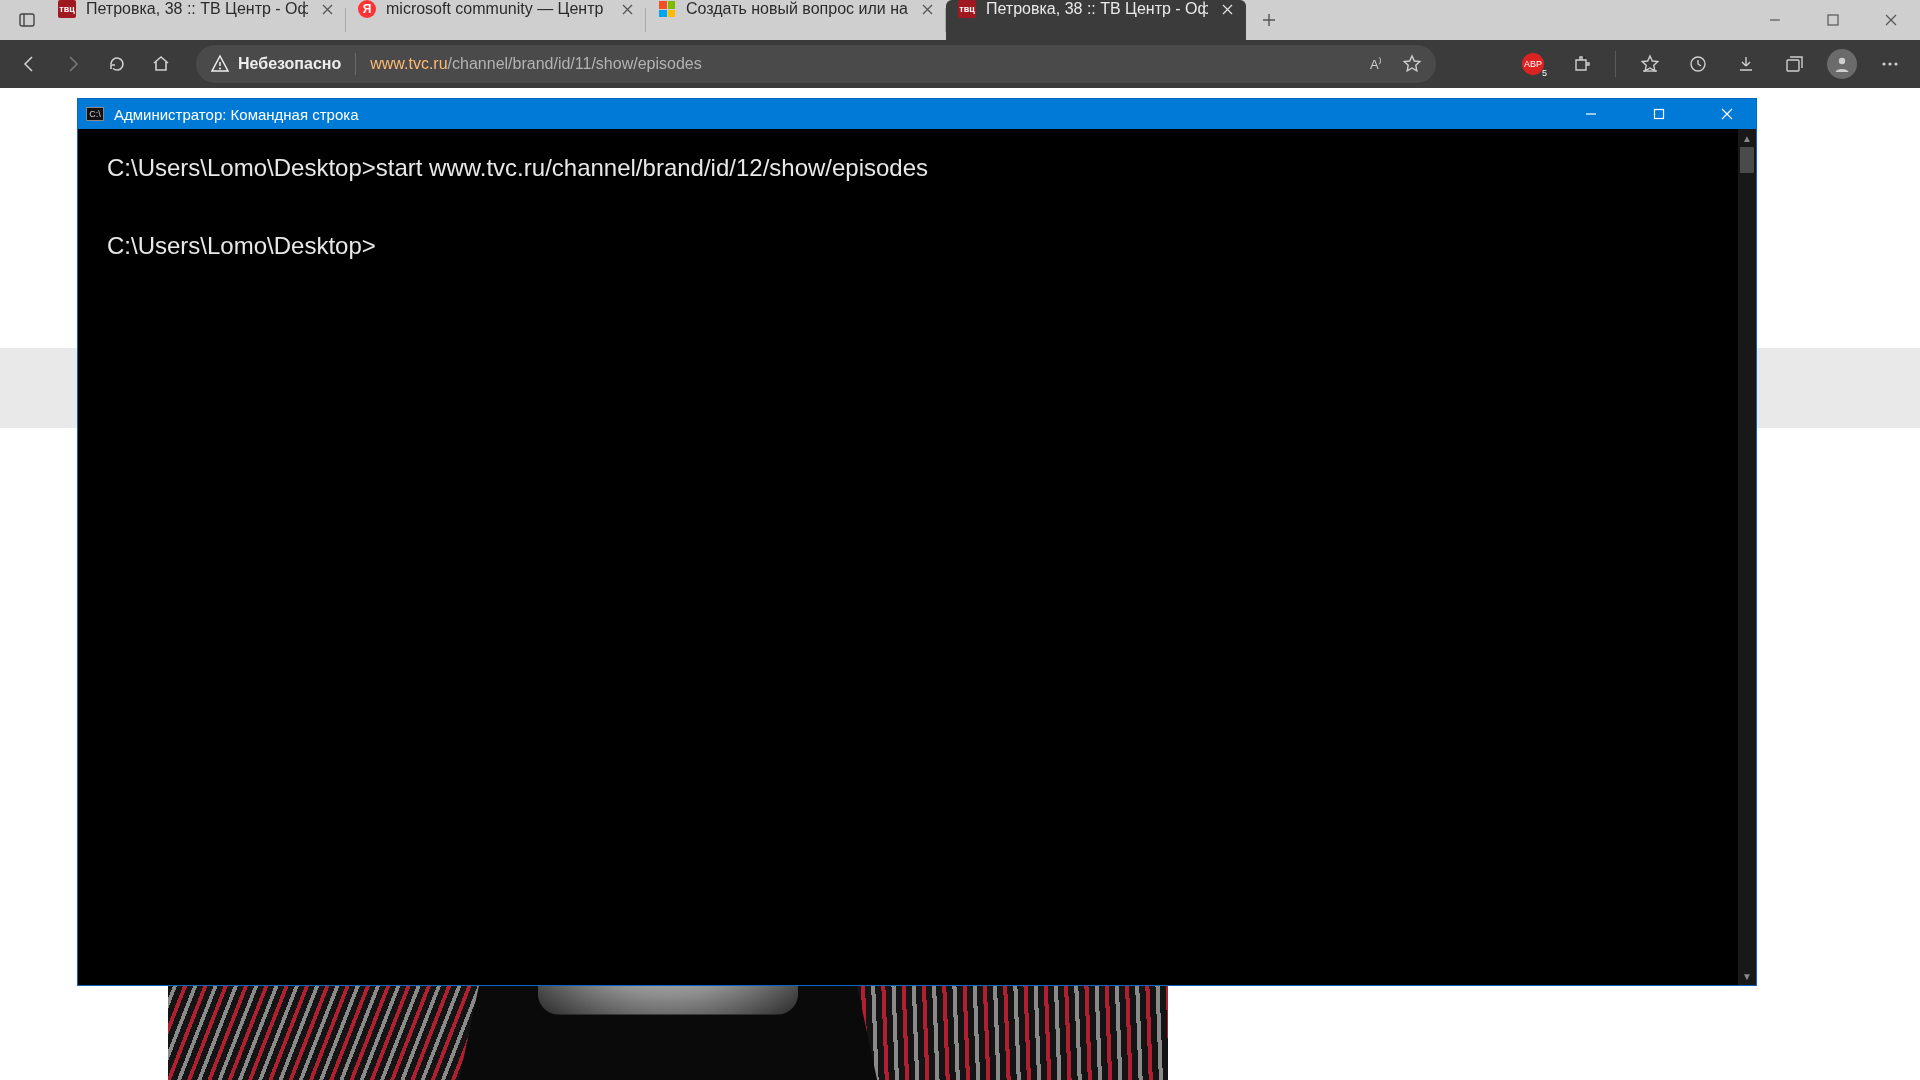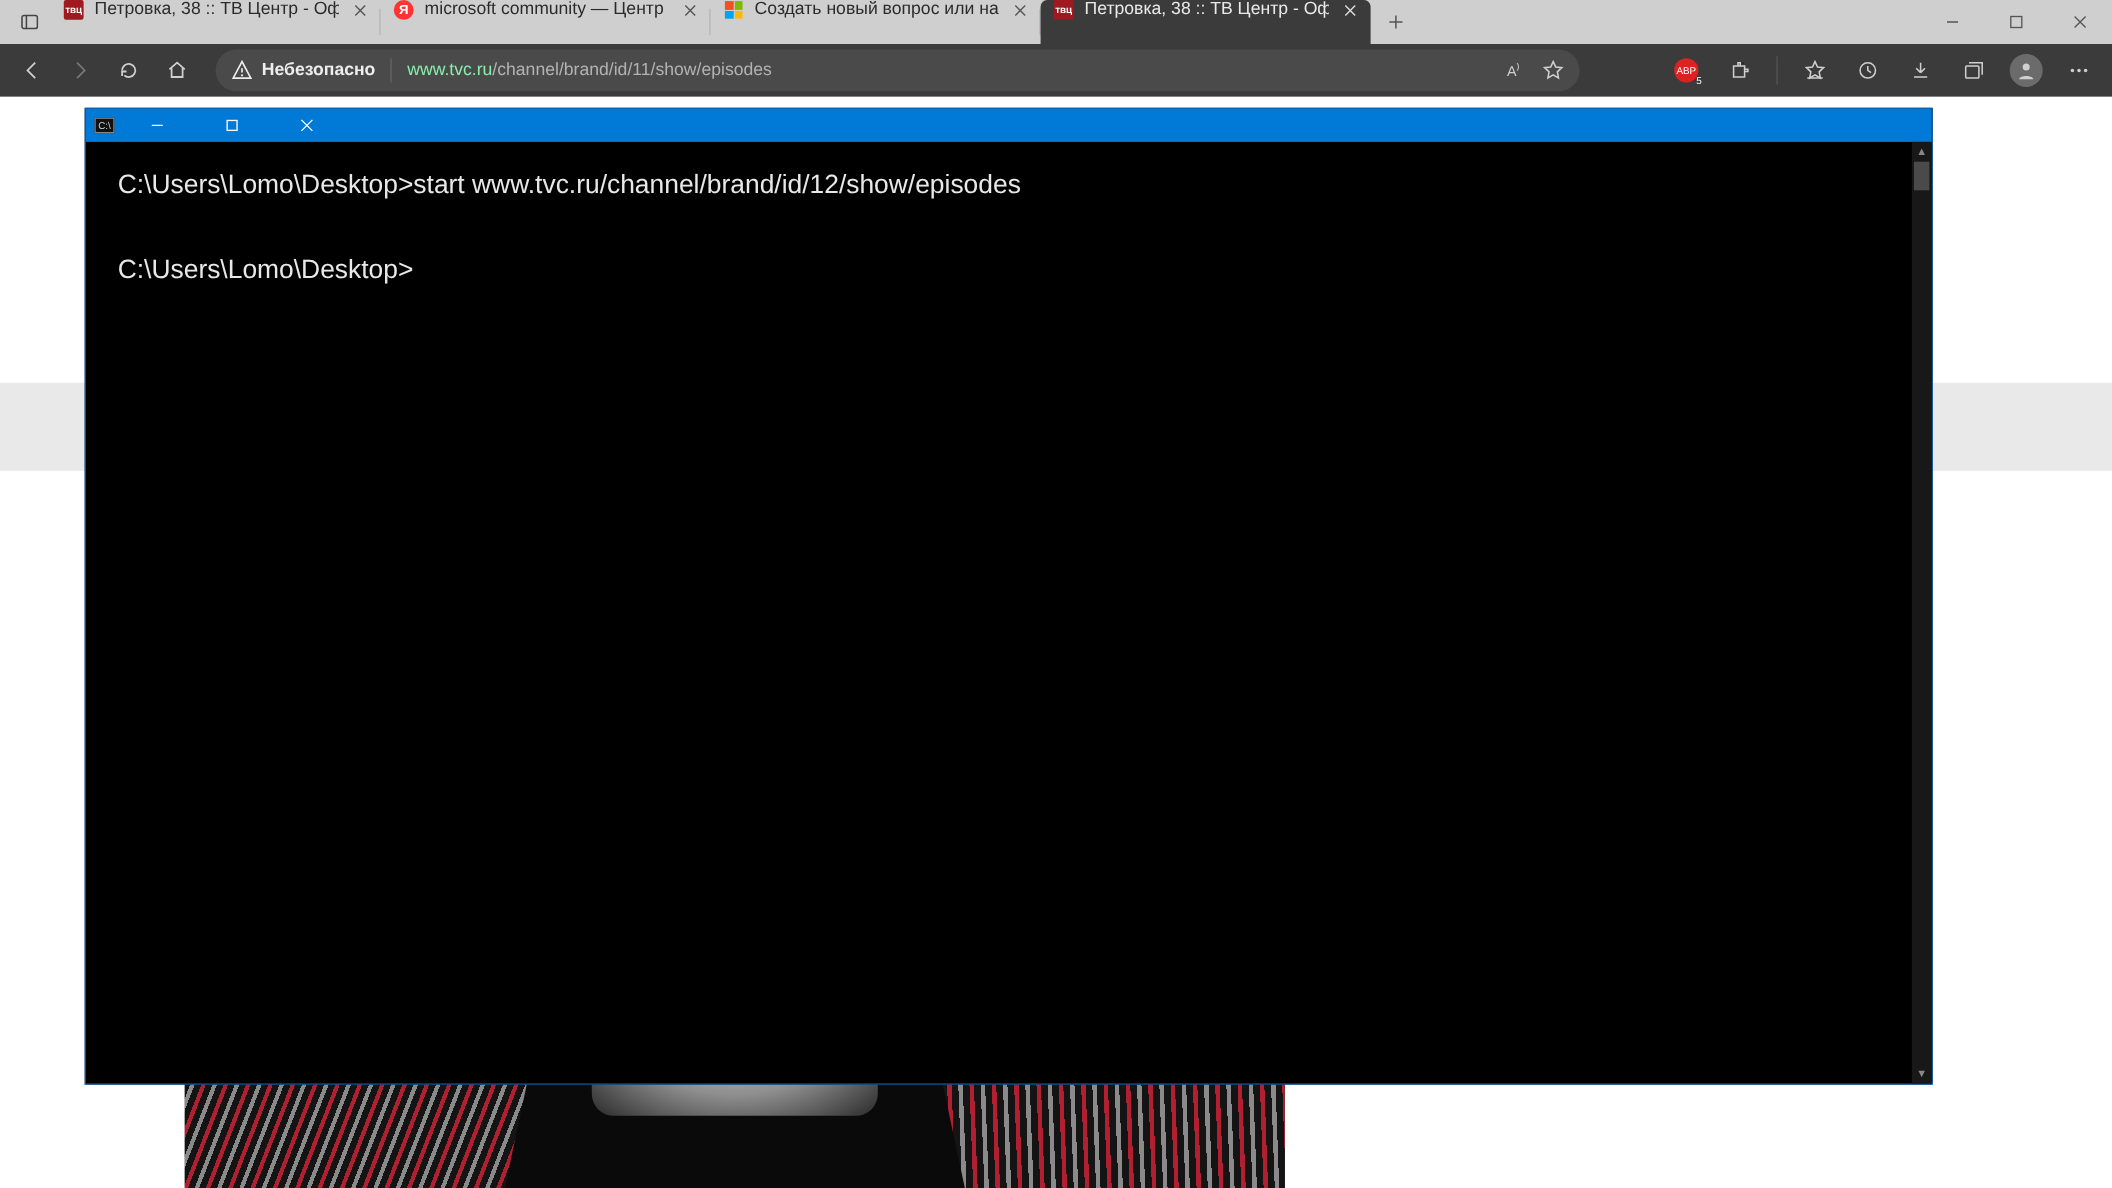--- a/index.html
+++ b/index.html
@@ -31,21 +31,21 @@
 
   
   .navbar { height:48px; background:#3b3b3b; display:flex; align-items:center; padding:0 10px; gap:6px; color:#ddd; }
   .navbtn { width:38px; height:38px; display:flex; align-items:center; justify-content:center; border-radius:4px; color:#cfcfcf; }
   .navbtn.dis { color:#777; }
   .addressbar { flex:none; width:1240px; height:38px; background:#4a4a4a; border-radius:19px; display:flex; align-items:center; padding:0 14px; gap:14px; color:#ddd; margin-left:10px; }
   .addr-warning { display:flex; align-items:center; gap:8px; color:#eee; }
   .addr-warning .label { font-size:16px; font-weight:600; }
   .addr-sep { width:1px; height:22px; background:#6a6a6a; }
   .url { font-size:16px; white-space:nowrap; }
-  .url .host { color:#86efac; }
+  .url .host { color:#fdba74; }
   .url .path { color:#b3b3b3; }
   .addr-right { margin-left:auto; display:flex; align-items:center; gap:14px; color:#cfcfcf; }
   .nav-right { margin-left:auto; display:flex; align-items:center; gap:8px; }
   .nav-right .navbtn { width:40px; }
   .nav-right .divider { width:1px; height:26px; background:#5a5a5a; margin:0 6px; }
   .abp { width:22px; height:22px; border-radius:50%; background:#d22; color:#fff; font-size:9px; font-weight:normal; display:flex; align-items:center; justify-content:center; position:relative; }
   .abp::after { content:"5"; position:absolute; right:-3px; bottom:-3px; font-size:9px; color:#fff; }
   .avatar { width:30px; height:30px; border-radius:50%; background:#6b6b6b; display:flex; align-items:center; justify-content:center; }
 
   
@@ -269,20 +269,21 @@
 <div class="page">
   <div class="greystrip"></div>
   <div class="hero">
     <div class="badge">38</div>
   </div>
 </div>
 
 <div class="cmdwin">
   <div class="titlebar">
     <span class="cmdico">C:\</span>
+    <span class="t">Администратор: Командная строка</span>
     <div class="btn">
         <svg width="12" height="12" viewBox="0 0 12 12">
           <line x1="1" y1="6" x2="11" y2="6" stroke="#fff" stroke-width="1.2"></line>
         </svg>
       </div>
     <div class="btn">
         <svg width="12" height="12" viewBox="0 0 12 12">
           <rect x="1.5" y="1.5" width="9" height="9" fill="none" stroke="#fff" stroke-width="1.2"></rect>
         </svg>
       </div>

